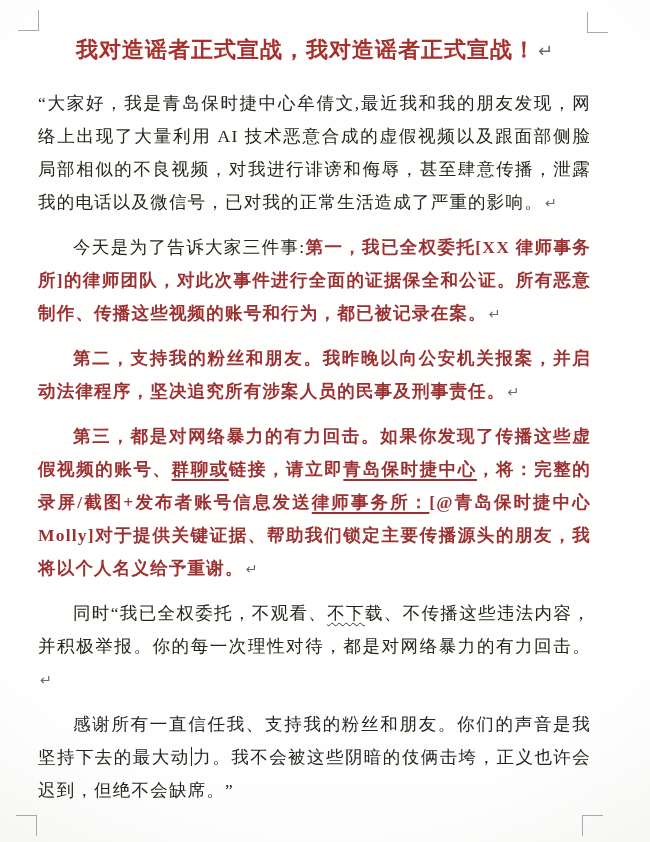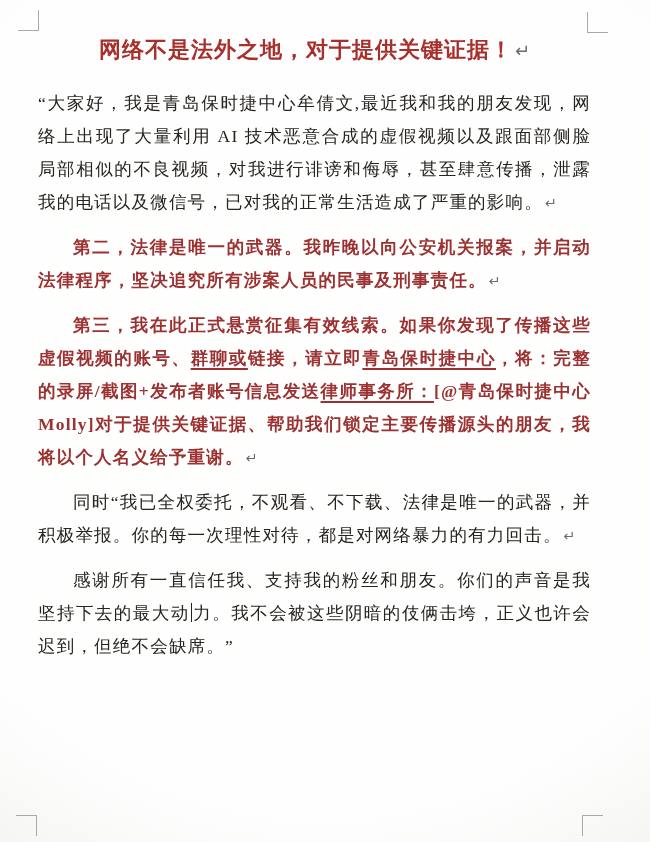--- a/index.html
+++ b/index.html
@@ -35,21 +35,21 @@
   .doc-title .pilcrow{font-weight:400;}
   .paras p{
     margin:0 0 11px 0;
     font-size:17.5px;line-height:33px;letter-spacing:1.2px;
     text-align:justify;
   }
   .paras p.indent{text-indent:2em;}
   .seg-black{color:var(--body-black,#27241f);}
   .seg-red{color:var(--body-red,#9c3132);font-weight:700;}
   .u{text-decoration:underline;text-underline-offset:4px;text-decoration-thickness:1.5px;}
-  .wavy{text-decoration-style:wavy;text-decoration-color:#3b3833;
+  .wavy{text-decoration:underline;text-decoration-style:wavy;text-decoration-color:#3b3833;
         text-underline-offset:3px;text-decoration-thickness:1px;}
   .pilcrow{
     color:var(--pilcrow-gray,#6b6b6b);
     font-size:0.82em;letter-spacing:0;margin-left:2px;
     font-family:"DejaVu Sans",sans-serif;
   }
   .caret{
     display:inline-block;width:1.5px;height:19px;background:#26231e;
     vertical-align:-3px;margin:0 1px;
   }
@@ -57,22 +57,23 @@
 </head>
 <body style="--title-red: #a8302c; --body-red: #9c3132; --body-black: #27241f; --pilcrow-gray: #6b6b6b;">
 
 <div class="page">
   <div class="corner tl"></div>
   <div class="corner tr"></div>
   <div class="corner bl"></div>
   <div class="corner br"></div>
 
   <div class="content">
-    <h1 class="doc-title"><span>网络不是法外之地，对于提供关键证据！</span><span class="pilcrow">↵</span></h1>
+    <h1 class="doc-title"><span>我对造谣者正式宣战，我对造谣者正式宣战！</span><span class="pilcrow">↵</span></h1>
     <div class="paras" id="paras">
         <p class=""><span class="seg-black">“大家好，我是青岛保时捷中心牟倩文,最近我和我的朋友发现，网络上出现了大量利用 AI 技术恶意合成的虚假视频以及跟面部侧脸局部相似的不良视频，对我进行诽谤和侮辱，甚至肆意传播，泄露我的电话以及微信号，已对我的正常生活造成了严重的影响。</span><span class="pilcrow">↵</span></p>
-        <p class="indent"><span class="seg-red">第二，法律是唯一的武器。我昨晚以向公安机关报案，并启动法律程序，坚决追究所有涉案人员的民事及刑事责任。</span><span class="pilcrow">↵</span></p>
-        <p class="indent"><span class="seg-red">第三，我在此正式悬赏征集有效线索。如果你发现了传播这些虚假视频的账号、</span><span class="seg-red u">群聊或</span><span class="seg-red">链接，请立即</span><span class="seg-red u">青岛保时捷中心</span><span class="seg-red">，将：完整的录屏/截图+发布者账号信息发送</span><span class="seg-red u">律师事务所：</span><span class="seg-red">[@青岛保时捷中心 Molly]对于提供关键证据、帮助我们锁定主要传播源头的朋友，我将以个人名义给予重谢。</span><span class="pilcrow">↵</span></p>
-        <p class="indent"><span class="seg-black">同时“我已全权委托，不观看、</span><span class="seg-black wavy">不下</span><span class="seg-black">载、法律是唯一的武器，并积极举报。你的每一次理性对待，都是对网络暴力的有力回击。</span><span class="pilcrow">↵</span></p>
+        <p class="indent"><span class="seg-black">今天是为了告诉大家三件事:</span><span class="seg-red">第一，我已全权委托[XX 律师事务所]的律师团队，对此次事件进行全面的证据保全和公证。所有恶意制作、传播这些视频的账号和行为，都已被记录在案。</span><span class="pilcrow">↵</span></p>
+        <p class="indent"><span class="seg-red">第二，支持我的粉丝和朋友。我昨晚以向公安机关报案，并启动法律程序，坚决追究所有涉案人员的民事及刑事责任。</span><span class="pilcrow">↵</span></p>
+        <p class="indent"><span class="seg-red">第三，都是对网络暴力的有力回击。如果你发现了传播这些虚假视频的账号、</span><span class="seg-red u">群聊或</span><span class="seg-red">链接，请立即</span><span class="seg-red u">青岛保时捷中心</span><span class="seg-red">，将：完整的录屏/截图+发布者账号信息发送</span><span class="seg-red u">律师事务所：</span><span class="seg-red">[@青岛保时捷中心 Molly]对于提供关键证据、帮助我们锁定主要传播源头的朋友，我将以个人名义给予重谢。</span><span class="pilcrow">↵</span></p>
+        <p class="indent"><span class="seg-black">同时“我已全权委托，不观看、</span><span class="seg-black wavy">不下</span><span class="seg-black">载、不传播这些违法内容，并积极举报。你的每一次理性对待，都是对网络暴力的有力回击。</span><span class="pilcrow">↵</span></p>
         <p class="indent"><span class="seg-black">感谢所有一直信任我、支持我的粉丝和朋友。你们的声音是我坚持下去的最大动</span><span class="caret"></span><span class="seg-black">力。我不会被这些阴暗的伎俩击垮，正义也许会迟到，但绝不会缺席。”</span></p>
       </div>
   </div>
 </div>
 
 </body></html>

